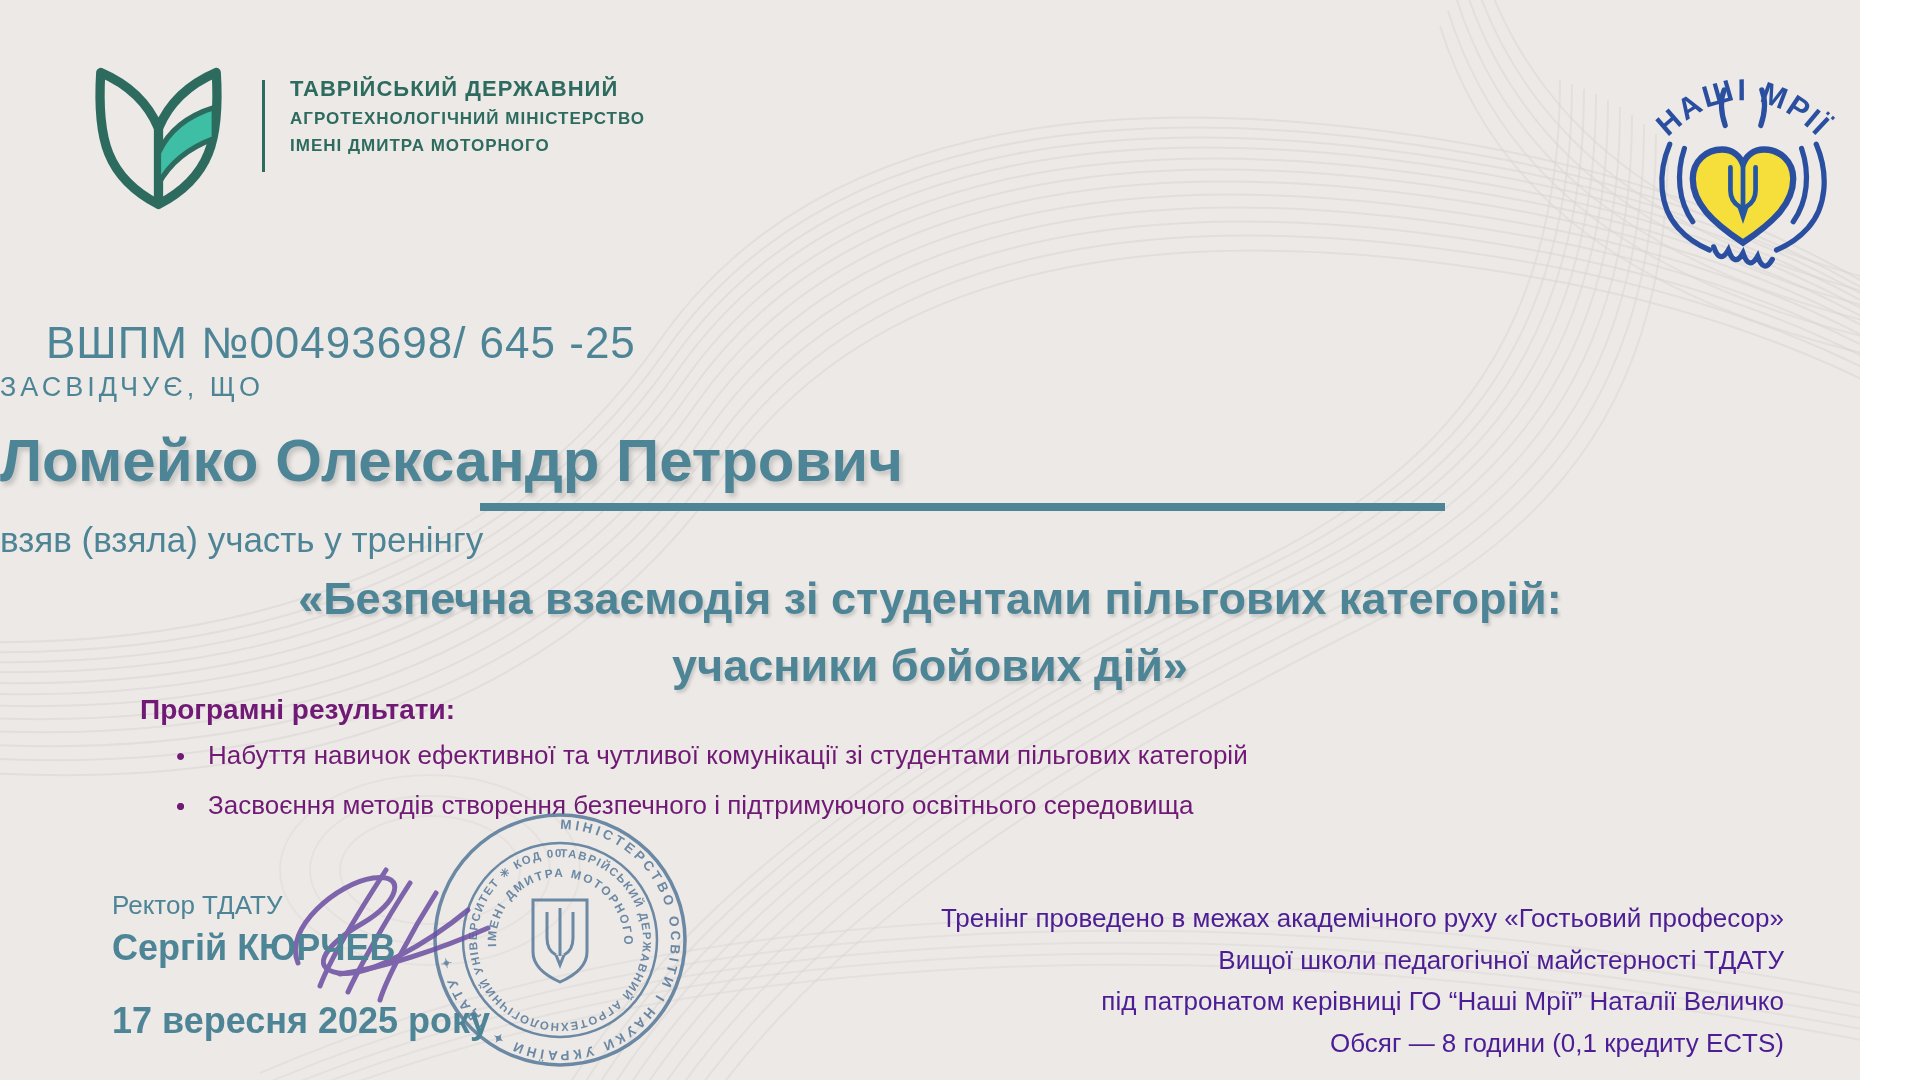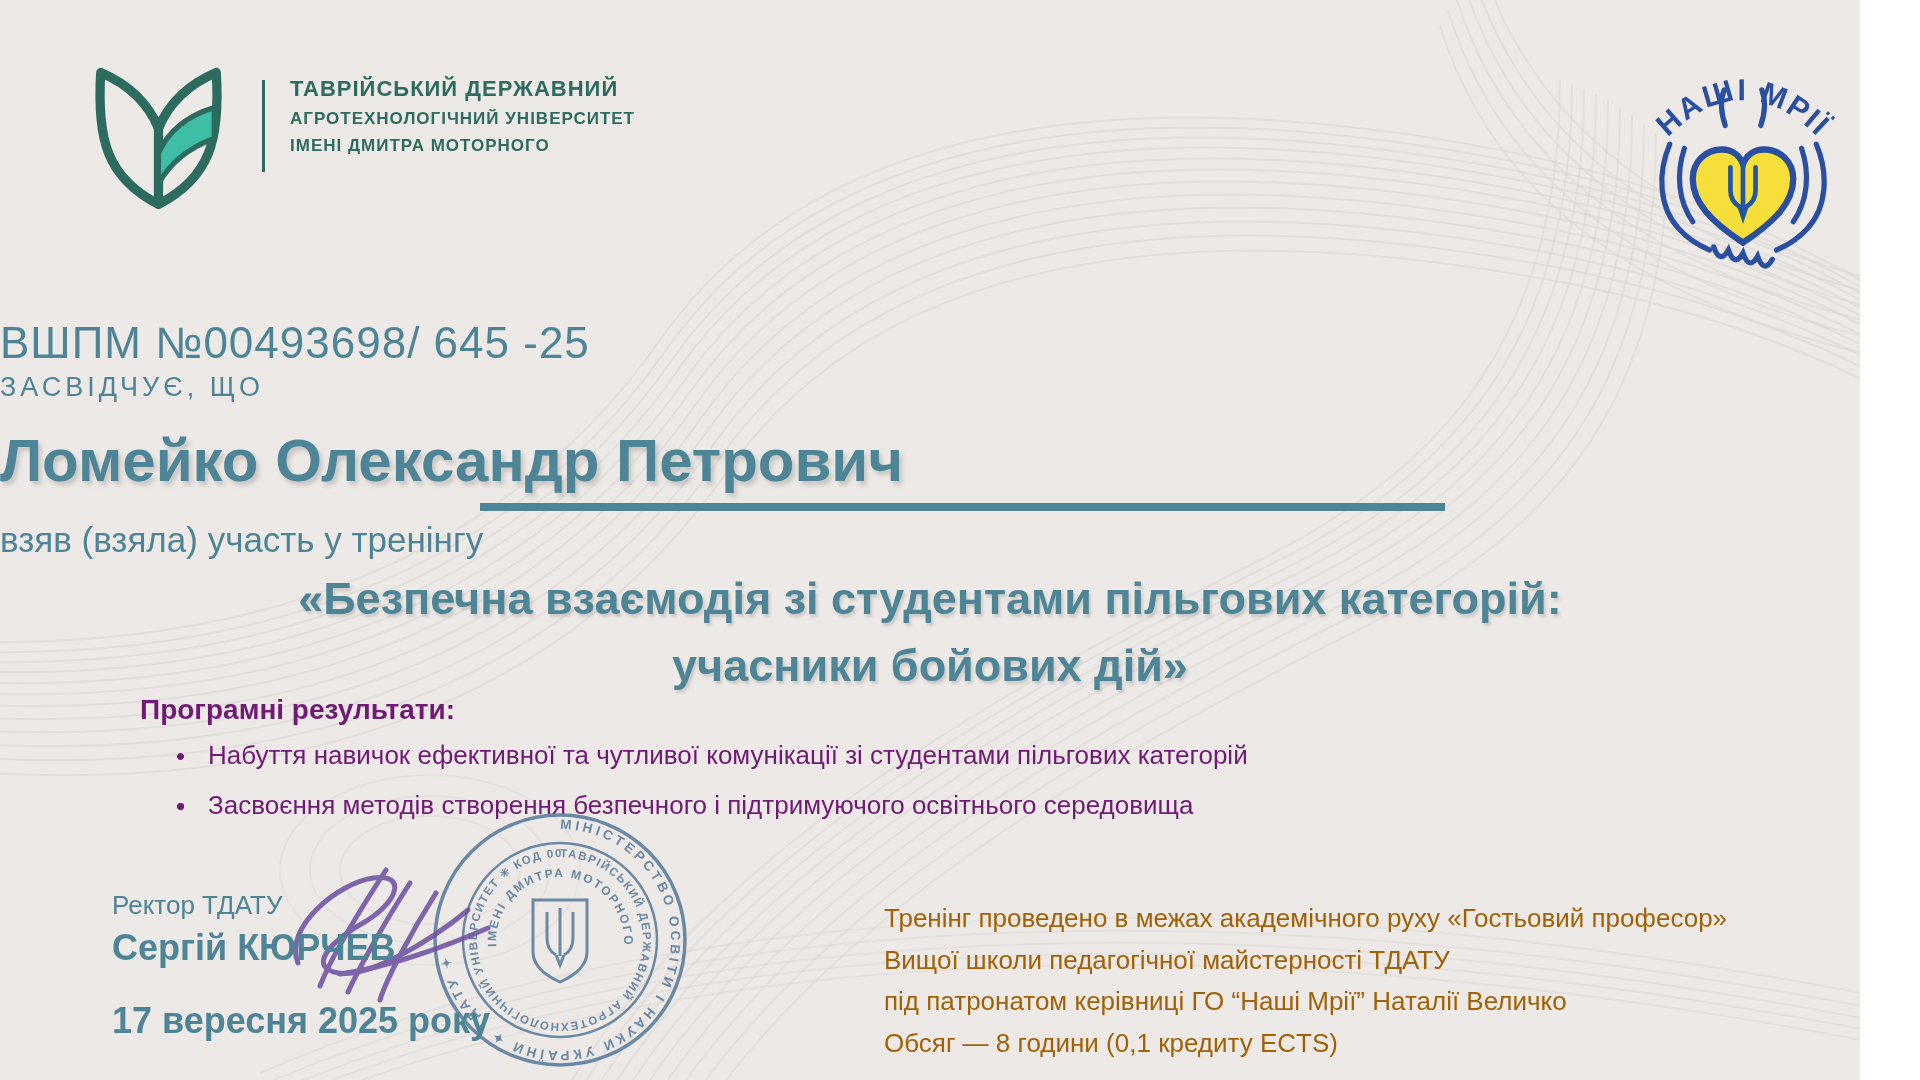--- a/index.html
+++ b/index.html
@@ -10,21 +10,21 @@
   #bg-waves{position:absolute;inset:0;pointer-events:none;}
   
   .uni-text{left:290px;top:76px;color:#2E6B5F;}
   .uni-line1{font-size:22px;font-weight:bold;letter-spacing:1px;}
   .uni-line2,.uni-line3{font-size:17px;font-weight:bold;letter-spacing:1px;margin-top:7px;}
   .divider{left:262px;top:80px;width:3px;height:92px;background:#2E6B5F;}
   .cert-title{position:absolute;left:0;top:158px;width:100%;
     font-size:106px;font-weight:bold;letter-spacing:2px;color:#4E8596;
     text-shadow:5px 6px 6px rgba(90,90,90,.30);}
   .cert-number{position:absolute;left:0;top:318px;width:100%;
-    font-size:44px;font-weight:normal;color:#4E8596;letter-spacing:1px;}
+    font-size:44px;font-weight:normal;color:#4E8596;letter-spacing:1px;padding-left:46px;}
   .cert-certifies{position:absolute;left:0;top:372px;width:100%;
     font-size:27px;letter-spacing:4px;color:#4E8596;}
   .recipient{position:absolute;left:0;top:426px;width:100%;
     font-size:60px;font-weight:bold;color:#4E8596;
     text-shadow:3px 4px 4px rgba(90,90,90,.25);}
   .name-underline{position:absolute;left:480px;top:503px;width:965px;height:8px;background:#4E8596;}
   .participation{position:absolute;left:0;top:520px;width:100%;
     font-size:35px;color:#4E8596;}
   .training-title{position:absolute;left:0;top:566px;width:100%;
     font-size:45px;font-weight:bold;line-height:1.48;color:#4E8596;
@@ -34,22 +34,22 @@
   .program-heading{font-size:28px;font-weight:bold;margin-bottom:14px;}
   .program ul{list-style:none;margin:0;padding:0 0 0 36px;}
   .program li{position:relative;font-size:26px;margin-bottom:19px;padding-left:32px;}
   .program li .dot{position:absolute;left:0;top:1px;font-size:26px;}
   
   .sig-block{left:112px;top:890px;color:#4E8596;}
   .sig-role{font-size:26px;}
   .sig-name{font-size:36px;font-weight:bold;margin-top:6px;}
   .sig-date{left:112px;top:1000px;font-size:36px;font-weight:bold;color:#4E8596;}
   
-  .footer-right{right:76px;top:898px;width:900px;text-align:left;
-    color:#a16207;font-size:26px;line-height:1.6;}
+  .footer-right{right:76px;top:898px;width:900px;text-align:right;
+    color:#4c1d95;font-size:26px;line-height:1.6;}
 </style>
 </head>
 <body>
 
 <div class="canvas">
 
   <svg id="bg-waves" width="1920" height="1080" viewBox="0 0 1920 1080">
     <defs>
       <path id="w1" d="M -80 640 C 280 660 520 540 660 340 C 800 140 1080 70 1500 150 C 1700 190 1850 260 1980 360" fill="none"></path>
       <path id="w2" d="M 560 1100 C 700 860 980 700 1260 560 C 1450 465 1560 330 1560 80" fill="none"></path>
@@ -105,21 +105,21 @@
   </svg>
 
   <svg class="abs" style="left:76px;top:62px" width="165" height="155" viewBox="0 0 160 150">
     <path d="M24,10 C20,75 30,112 80,138 C130,112 140,75 136,10 C108,22 90,40 80,64 C70,40 52,22 24,10 Z" fill="none" stroke="#2E6B5F" stroke-width="9" stroke-linejoin="round"></path>
     <path d="M80,64 V138" stroke="#2E6B5F" stroke-width="9"></path>
     <path d="M80,118 C92,96 112,82 134,74 L134,44 C108,52 90,66 80,88 Z" fill="#3DBEA5" stroke="#2E6B5F" stroke-width="5" stroke-linejoin="round"></path>
   </svg>
   <div class="abs divider"></div>
   <div class="abs uni-text">
     <div class="uni-line1">ТАВРІЙСЬКИЙ ДЕРЖАВНИЙ</div>
-    <div class="uni-line2">АГРОТЕХНОЛОГІЧНИЙ УНІВЕРСИТЕТ</div>
+    <div class="uni-line2">АГРОТЕХНОЛОГІЧНИЙ МІНІСТЕРСТВО</div>
     <div class="uni-line3">ІМЕНІ ДМИТРА МОТОРНОГО</div>
   </div>
 
   <svg class="abs" style="left:1638px;top:48px" width="210" height="225" viewBox="0 0 200 215">
     <defs>
         <path id="dreamArc" d="M 22 92 Q 100 8 178 92" fill="none"></path>
       </defs>
     <text font-size="29" font-weight="bold" fill="#2B4FA0" letter-spacing="2" font-family="Liberation Sans, sans-serif">
       <textPath href="#dreamArc" startOffset="50%" text-anchor="middle">НАШІ МРІЇ</textPath>
     </text>

